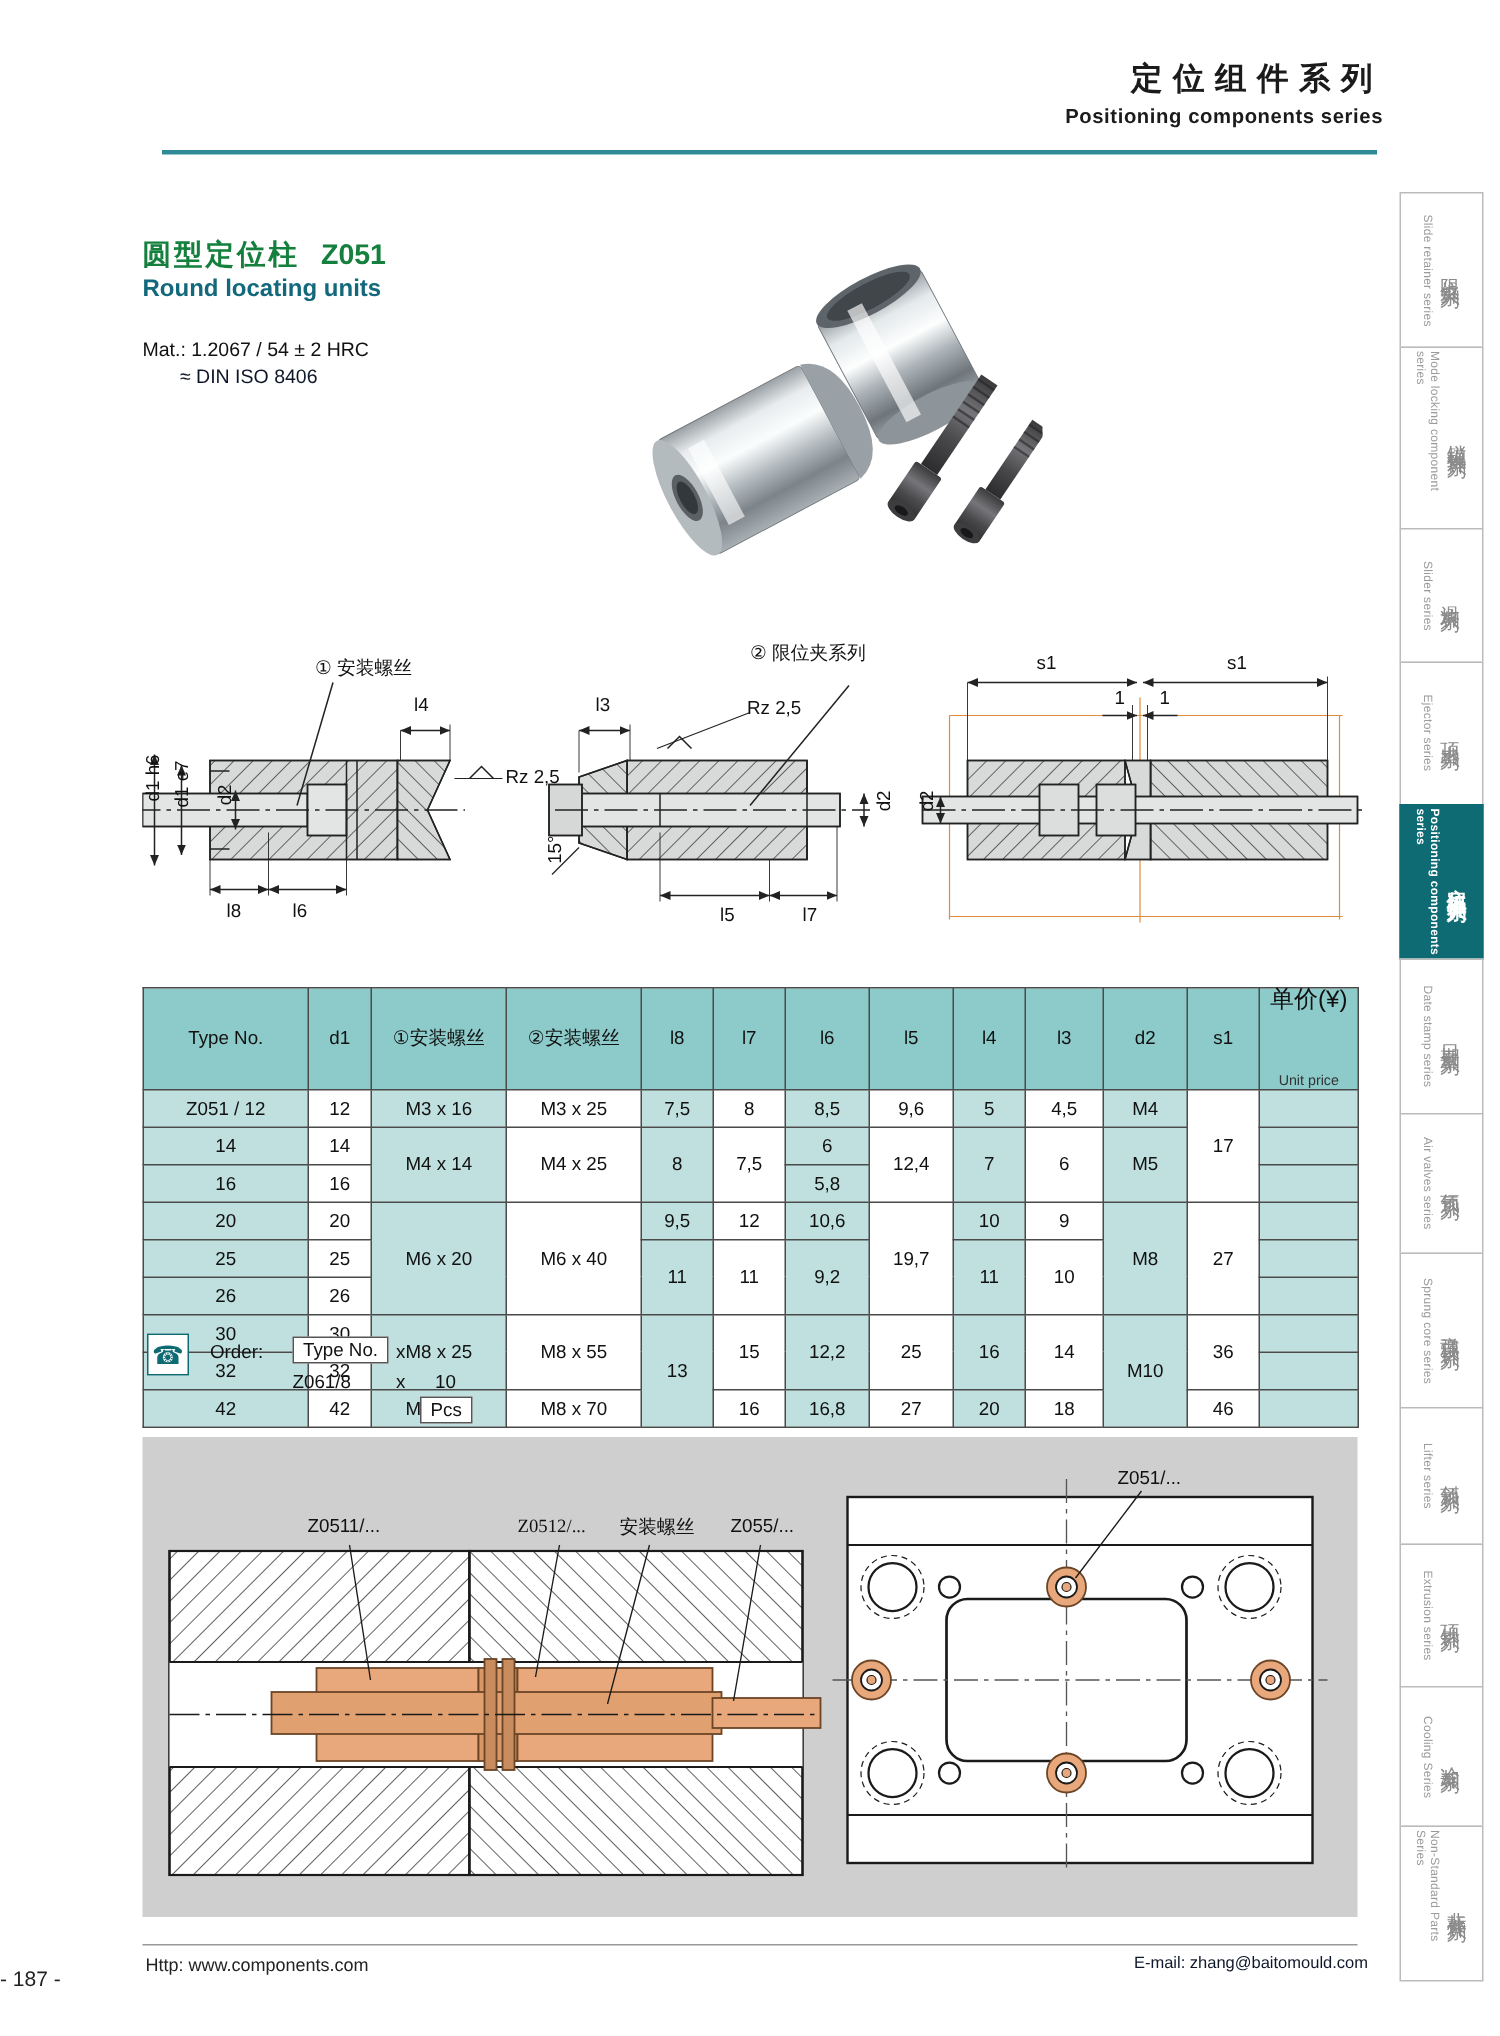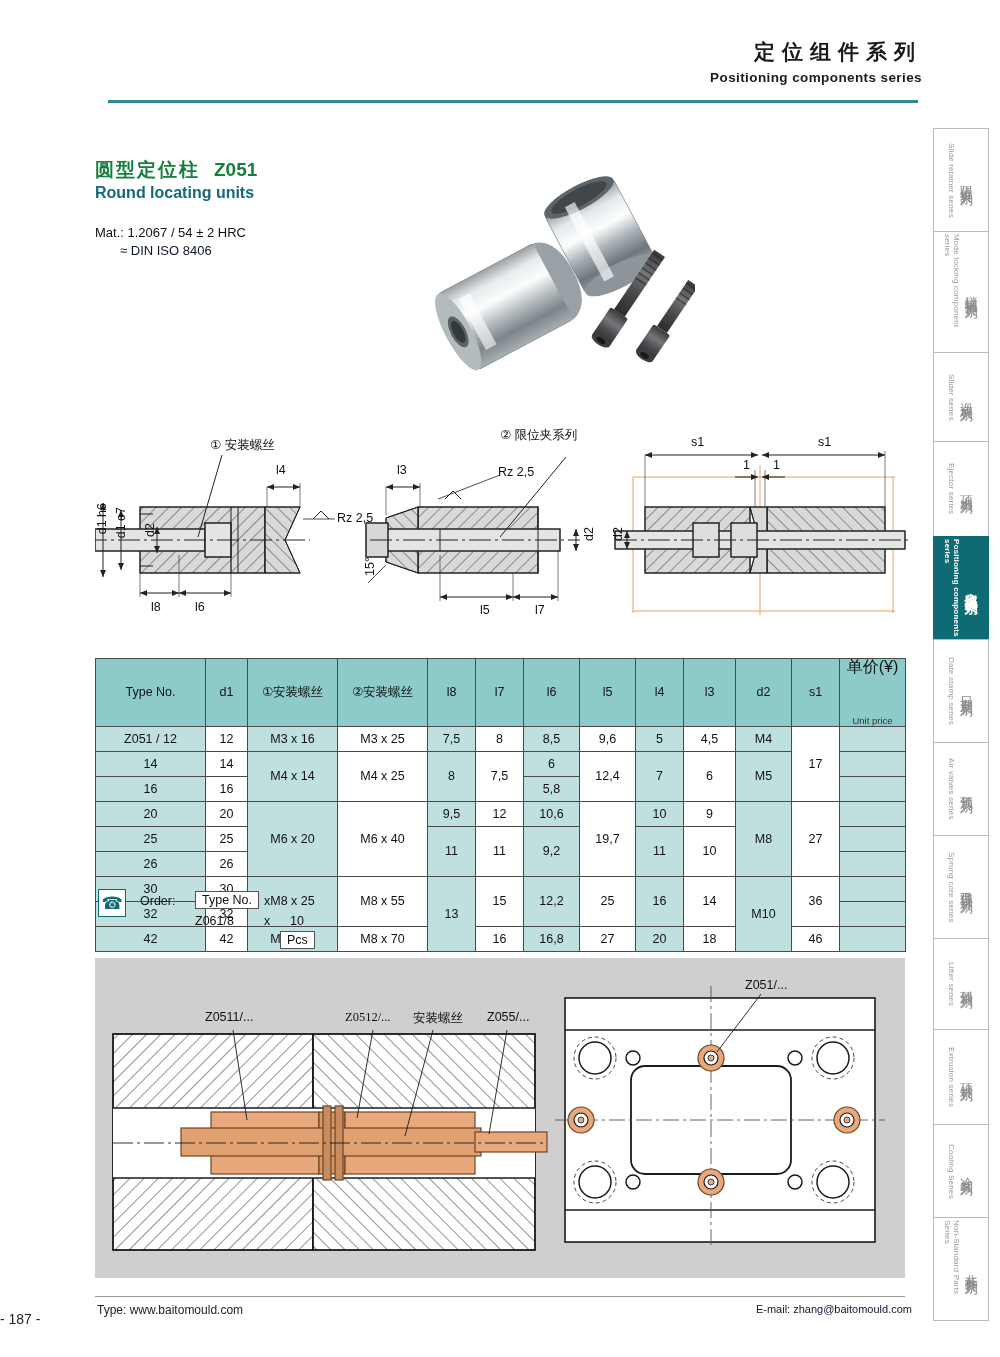--- a/index.html
+++ b/index.html
@@ -570,21 +570,21 @@
 </svg>
 
   <span class="app-label" style="left:110px;top:52px;">Z0511/...</span>
   <span class="app-label" style="left:250px;top:52px;font-family:Liberation Serif, serif;">Z0512/...</span>
   <span class="app-label" style="left:318px;top:52px;">安装螺丝</span>
   <span class="app-label" style="left:392px;top:52px;">Z055/...</span>
   <span class="app-label" style="left:650px;top:20px;">Z051/...</span>
 </div>
 
 <div id="foot-rule"></div>
-<div id="foot-left">Type: www.baitomould.com</div>
+<div id="foot-left">Http: www.components.com</div>
 <div id="foot-mid">- 187 -</div>
 <div id="foot-right">E-mail: zhang@baitomould.com</div>
 
 <div id="sidebar">
     <div class="tab" style="height: 104px;">
       <span class="cn">限位夹系列</span>
       <span class="en">Slide retainer series</span>
     </div>
     <div class="tab" style="height: 122px;">
       <span class="cn">锁模组件系列</span>

